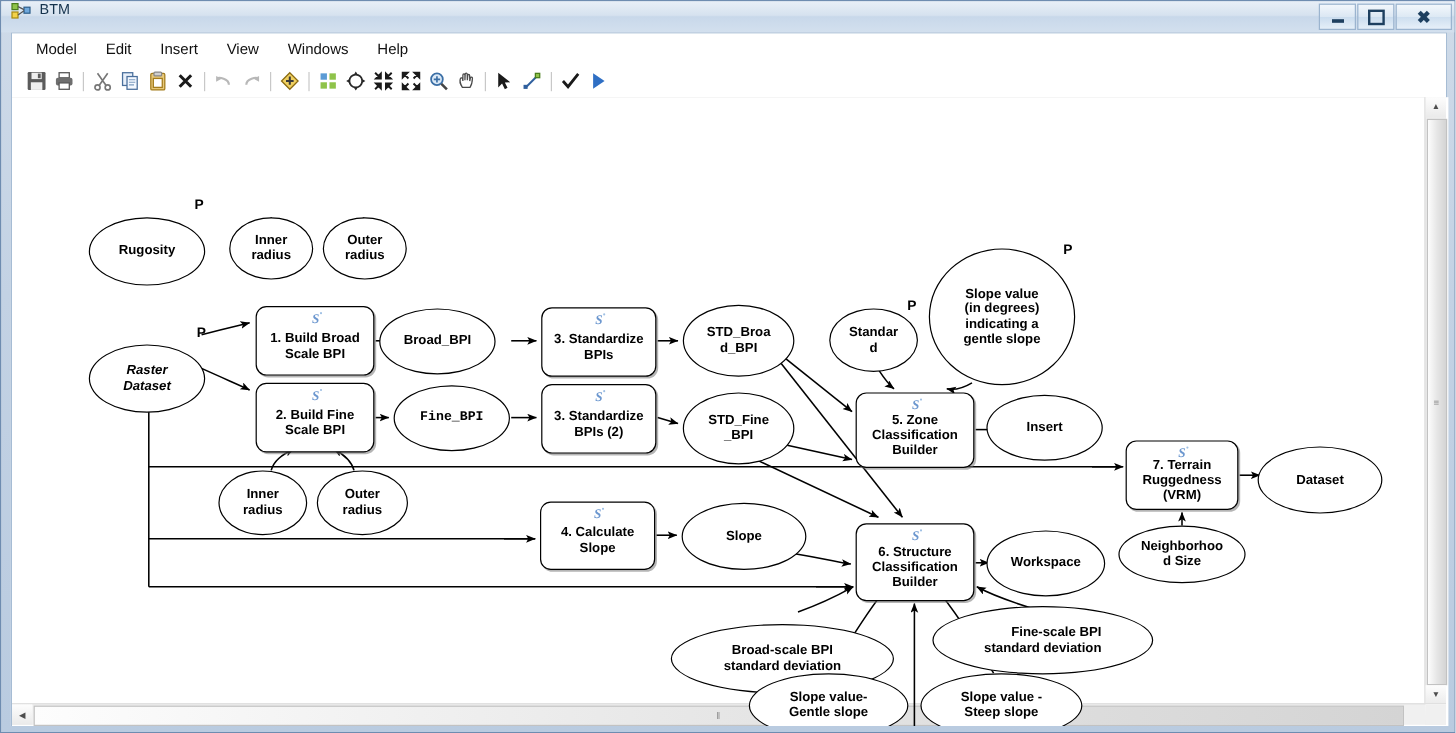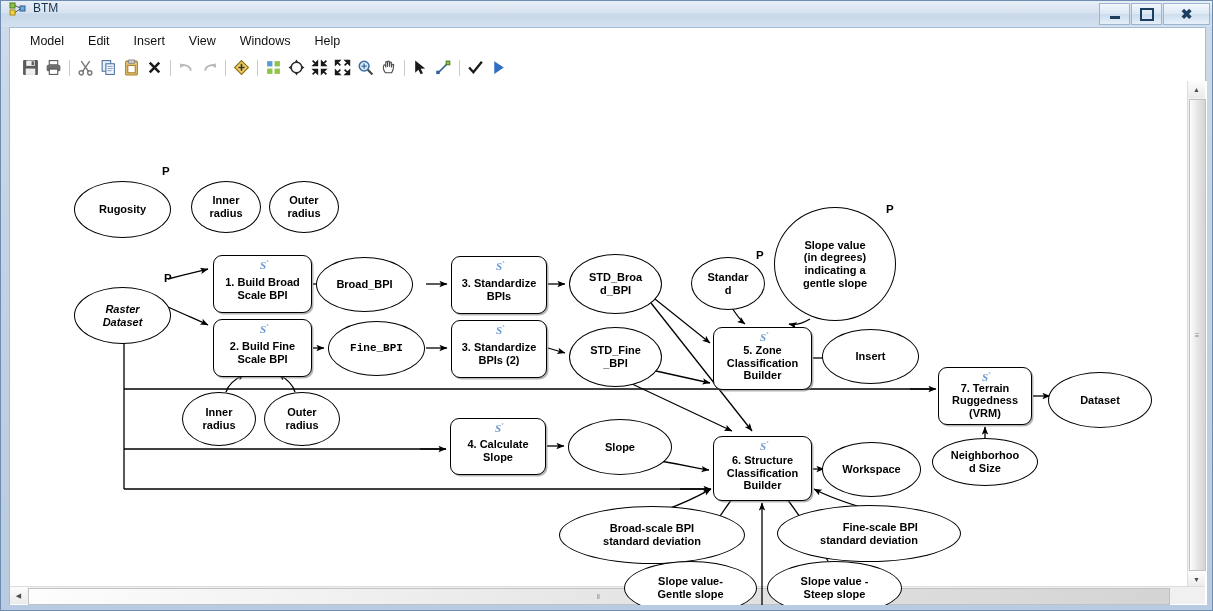--- a/index.html
+++ b/index.html
@@ -545,21 +545,21 @@
           <div class="node tool" style="left: 703px; top: 355px; width: 99px; height: 65px;">
             <span class="tool-icon"><svg width="14" height="12" viewBox="0 0 14 12">
                 <text x="7" y="10" font-size="11" font-style="italic" font-weight="bold" text-anchor="middle" fill="#6c97cf" font-family="Liberation Serif, serif">S</text>
                 <circle cx="11.5" cy="2" r="0.9" fill="#9fc0e4"></circle>
               </svg></span>
             <span class="lbl">6. Structure<br>Classification<br>Builder</span>
           </div>
           <div class="node data" style="left: 812px; top: 361px; width: 99px; height: 55px;">
             <span class="lbl">Workspace</span>
           </div>
-          <div class="node data" style="left: 549px; top: 425px; width: 186px; height: 58px;">
+          <div class="node data" style="left: 549px; top: 439px; width: 186px; height: 58px;">
             <span class="lbl">Broad-scale BPI<br>standard deviation</span>
           </div>
           <div class="node data" style="left: 767px; top: 424px; width: 184px; height: 57px; text-align: right;">
             <span class="lbl">Fine-scale BPI<br>standard deviation</span>
           </div>
           <div class="node data" style="left: 614px; top: 480px; width: 133px; height: 54px;">
             <span class="lbl">Slope value-<br>Gentle slope</span>
           </div>
           <div class="node data" style="left: 757px; top: 480px; width: 135px; height: 54px;">
             <span class="lbl">Slope value -<br>Steep slope</span>

